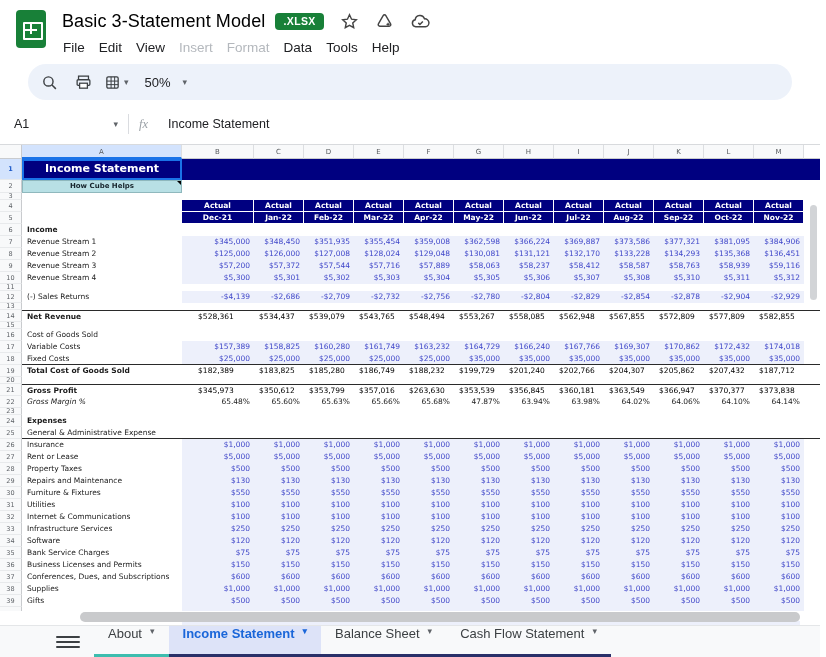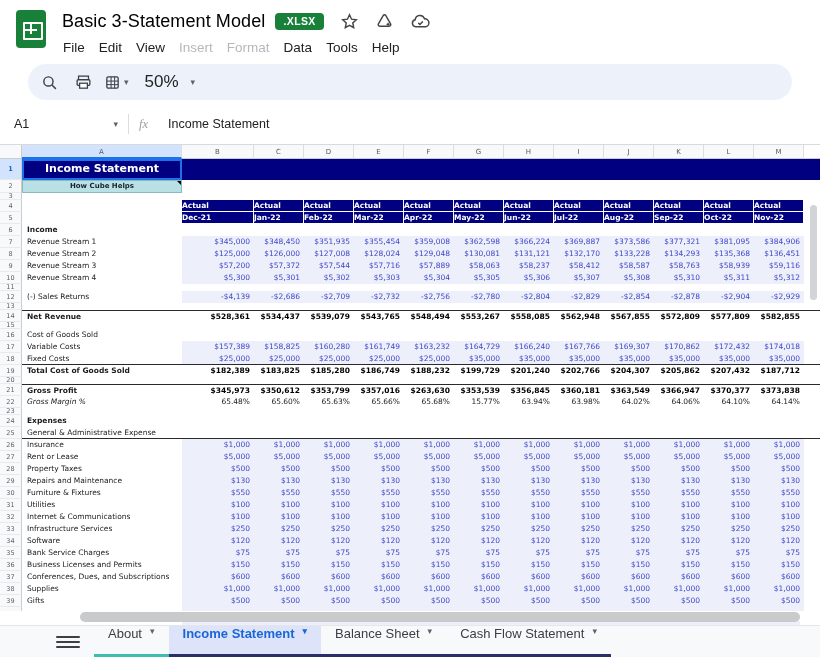--- a/index.html
+++ b/index.html
@@ -20,21 +20,21 @@
   .menubar{display:flex;align-items:center;height:26px;margin-left:-6px;}
   .menu{font-size:13.5px;color:#202124;padding:3px 7px;border-radius:4px;cursor:pointer;}
   .menu.dis{color:#b4b8bd;}
 
   
   .toolbarwrap{height:44px;display:flex;align-items:center;}
   .toolbar{margin:0 28px;height:36px;flex:1;background:var(--toolbar);border-radius:20px;display:flex;align-items:center;padding:0 4px;}
   .tbtn{display:flex;align-items:center;justify-content:center;width:34px;height:30px;color:#3c4043;}
   .tgroup{display:flex;align-items:center;padding:0 4px;color:#3c4043;}
   .caret{font-size:9px;color:#5f6368;margin-left:3px;}
-  .zoomtxt{font-size:17px;color:#202124;margin:0 2px 0 8px;}
+  .zoomtxt{font-size:13px;color:#202124;margin:0 2px 0 8px;}
   .pill{margin-left:26px;height:26px;background:var(--pill);border-radius:14px;display:flex;align-items:center;padding:0 14px;color:var(--pilltext);font-size:13px;font-weight:500;}
   .pill svg{margin-right:8px;}
 
   
   .fbar{height:41px;display:flex;align-items:center;border-bottom:1px solid #d8dadd;box-sizing:border-box;}
   .namebox{width:104px;display:flex;align-items:center;padding-left:14px;}
   .cellref{font-size:12.5px;color:#202124;flex:1;}
   .fxdiv{width:1px;height:20px;background:#dadce0;margin:0 10px;}
   .fx{font-style:italic;font-size:12.5px;color:#9aa0a6;font-family:"Liberation Serif",serif;margin-right:20px;}
   .fval{font-size:12.5px;color:#202124;}
@@ -60,23 +60,23 @@
   .rc.bb{border-bottom:1px solid #2a2a2a;}
   .navband{background:var(--navy);}
   .a1cell{width:160px;flex:0 0 160px;box-sizing:border-box;border:2px solid var(--accent);color:#fff;font-weight:700;font-size:11px;text-align:center;line-height:16px;}
   .linkcell{width:160px;flex:0 0 160px;background:var(--linkbg);color:#16232b;font-weight:700;font-size:7px;text-align:center;position:relative;border:1px solid #8fb8bd;box-sizing:border-box;line-height:11px;}
   .notemark{position:absolute;right:0;top:0;width:0;height:0;border-top:4px solid #000;border-left:4px solid transparent;}
   .lab{width:160px;flex:0 0 160px;box-sizing:border-box;padding-left:5px;font-size:7.5px;color:#1b1b1b;white-space:nowrap;overflow:hidden;}
   .lab.bold{font-weight:700;}
   .lab.ital{font-style:italic;}
   .c{box-sizing:border-box;text-align:right;padding-right:4px;font-size:7.5px;white-space:nowrap;}
   .vdata{background:var(--databg);color:var(--datatext);}
-  .vtotal{color:#000;font-weight:700;}
+  .vtotal{color:#000;font-weight:400;text-align:center;}
   .vpct{color:#222;}
-  .hnav{background:var(--navy);color:#fff;font-weight:700;font-size:7.5px;text-align:left;box-sizing:border-box;border-right:1px solid #fff;border-bottom:1px solid #fff;}
+  .hnav{background:var(--navy);color:#fff;font-weight:700;font-size:7.5px;text-align:center;box-sizing:border-box;border-right:1px solid #fff;border-bottom:1px solid #fff;}
   .vscroll{position:absolute;right:3px;top:60px;width:7px;height:95px;border-radius:4px;background:#d2d4d7;}
 
   
   .botstrip{position:relative;height:14px;background:#fff;}
   .row40{position:absolute;left:182px;right:20px;bottom:0;height:4px;background:var(--databg);}
   .hscroll{position:absolute;left:80px;right:20px;top:1px;height:10px;border-radius:5px;background:#c9cacc;}
 
   
   .tabbar{height:32px;background:#f8f9fa;border-top:1px solid #e4e6e8;display:flex;align-items:stretch;box-sizing:border-box;}
   .burger{width:24px;margin:0 14px 0 56px;display:flex;flex-direction:column;justify-content:center;gap:3px;}
@@ -451,21 +451,21 @@
       </div>
       <div class="row">
         <div class="gut">22</div>
         <div class="rc">
           <div class="lab ital">Gross Margin %</div>
           <div class="c wB vpct">65.48%</div>
           <div class="c w50 vpct">65.60%</div>
           <div class="c w50 vpct">65.63%</div>
           <div class="c w50 vpct">65.66%</div>
           <div class="c w50 vpct">65.68%</div>
-          <div class="c w50 vpct">15.77%</div>
+          <div class="c w50 vpct">47.87%</div>
           <div class="c w50 vpct">63.94%</div>
           <div class="c w50 vpct">63.98%</div>
           <div class="c w50 vpct">64.02%</div>
           <div class="c w50 vpct">64.06%</div>
           <div class="c w50 vpct">64.10%</div>
           <div class="c w50 vpct">64.14%</div>
         </div>
       </div>
       <div class="row thin">
         <div class="gut">23</div>

